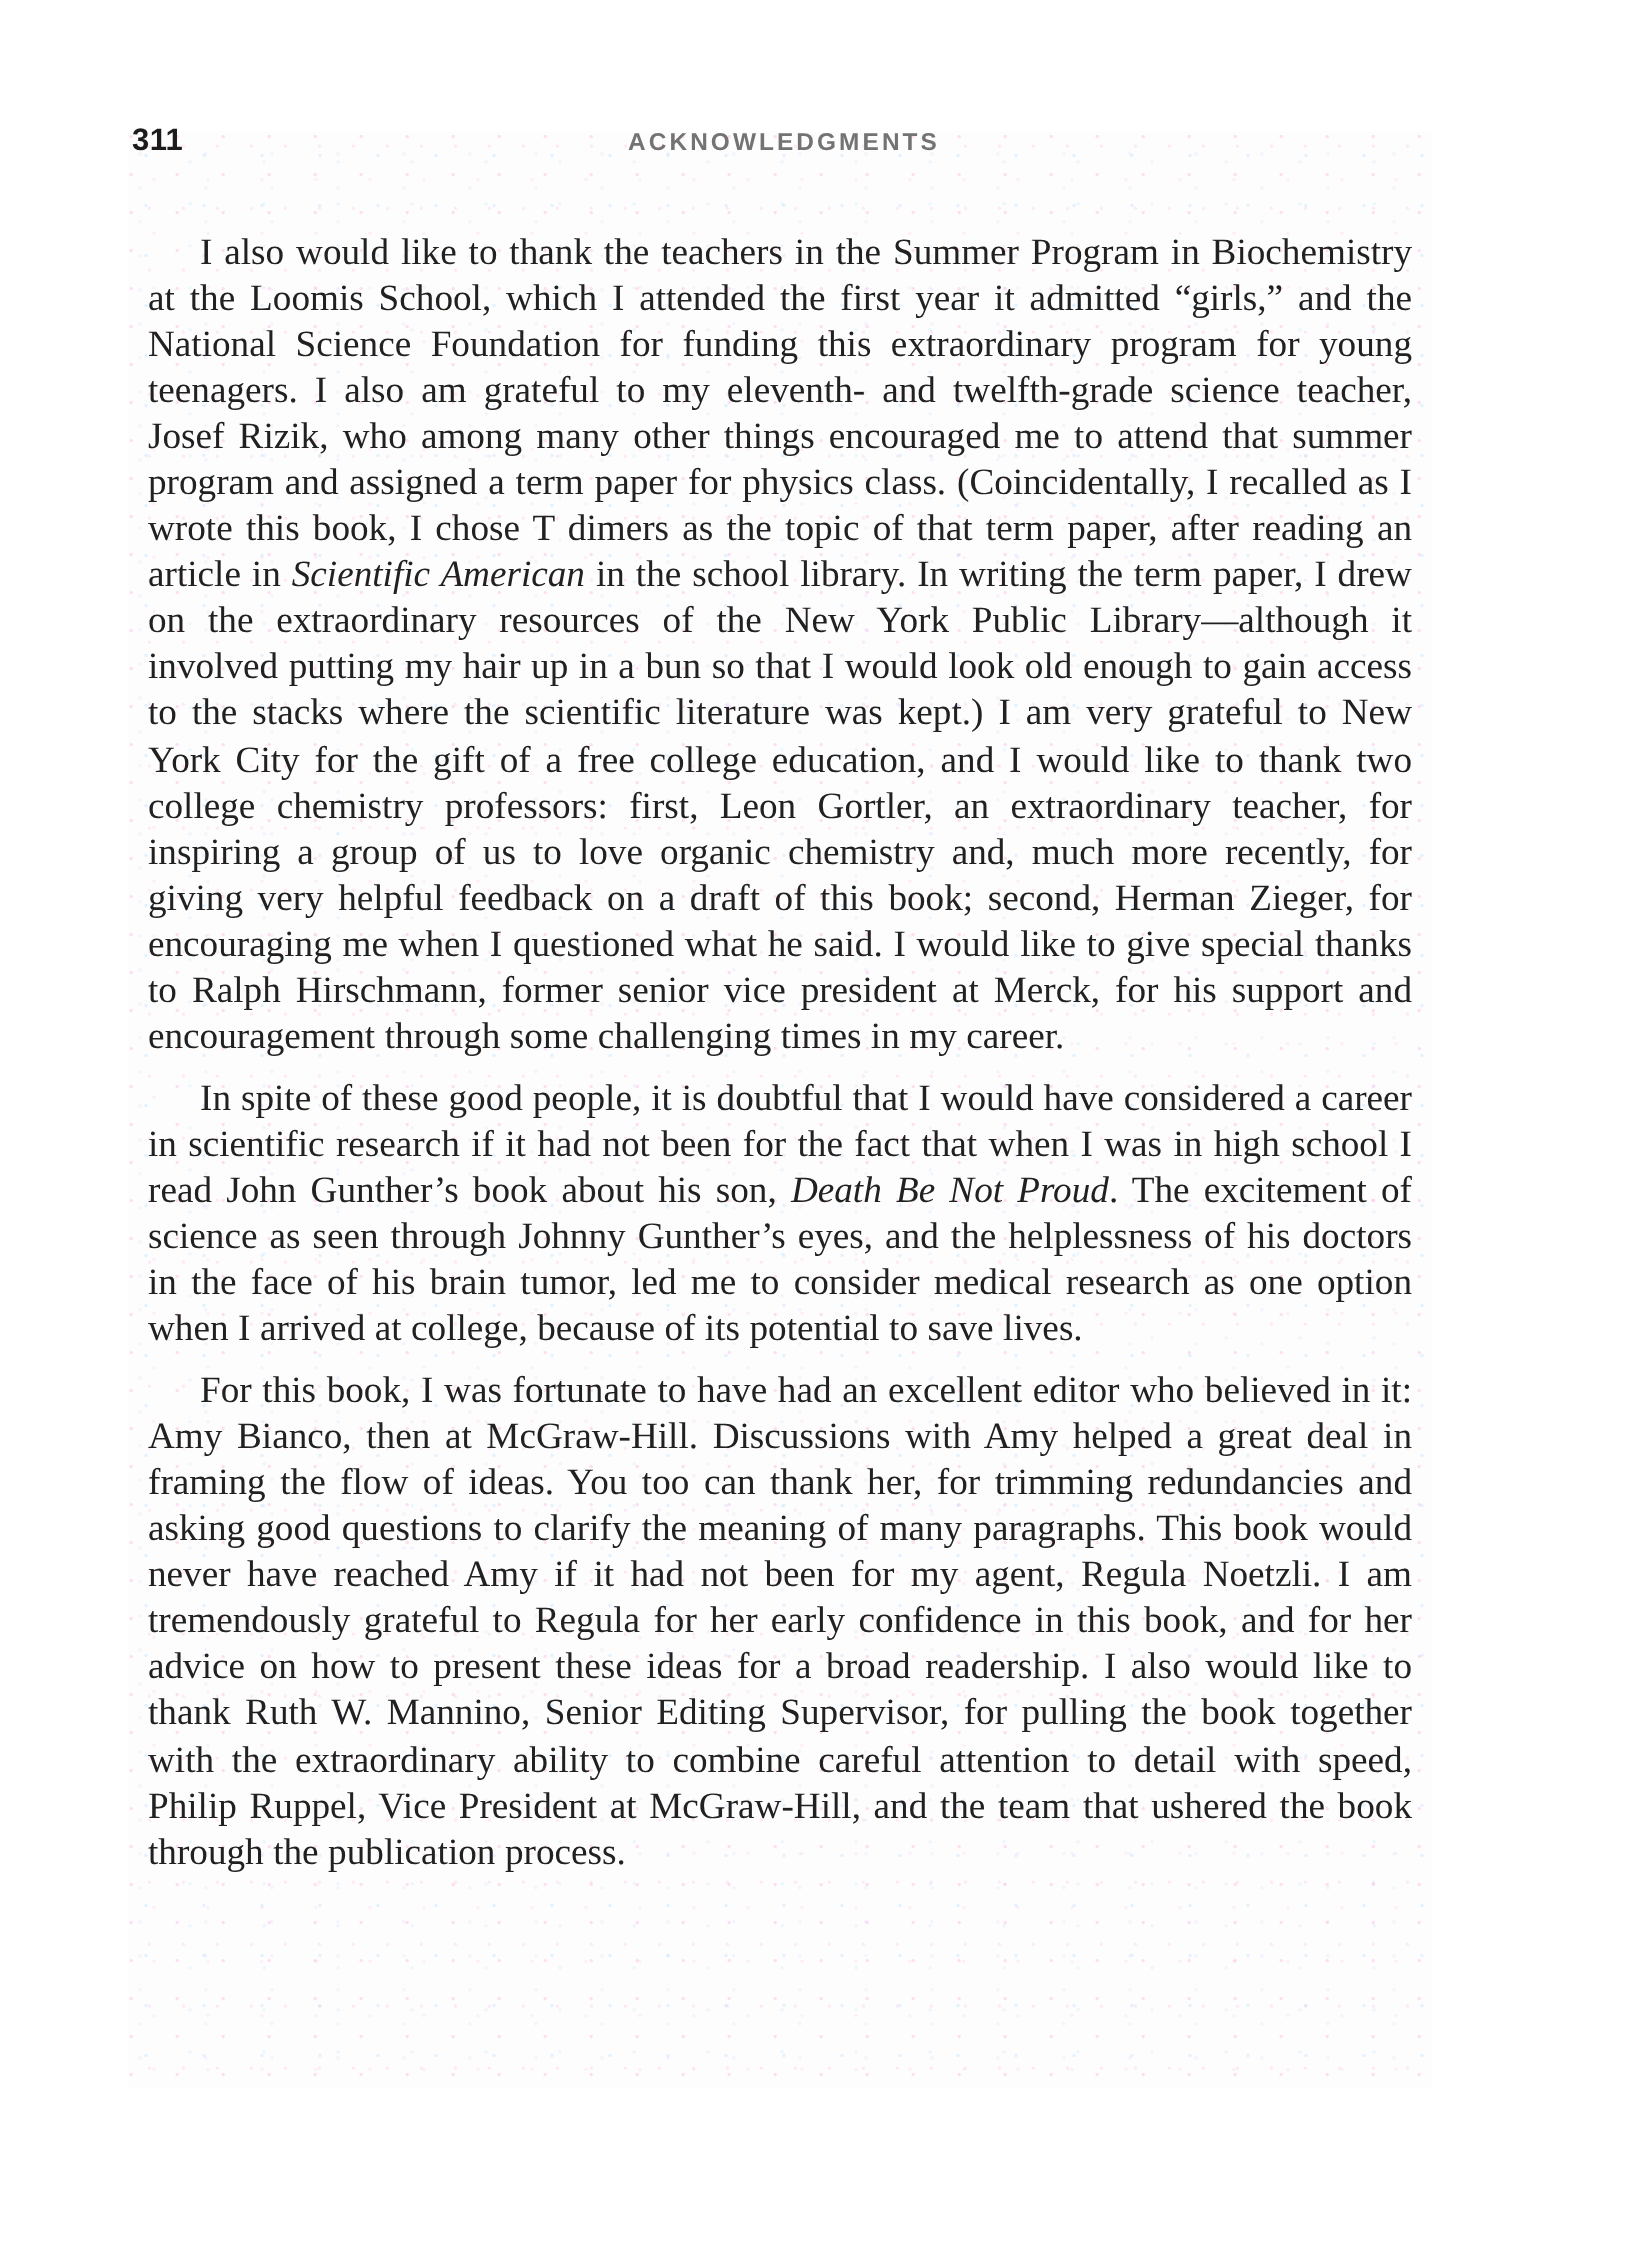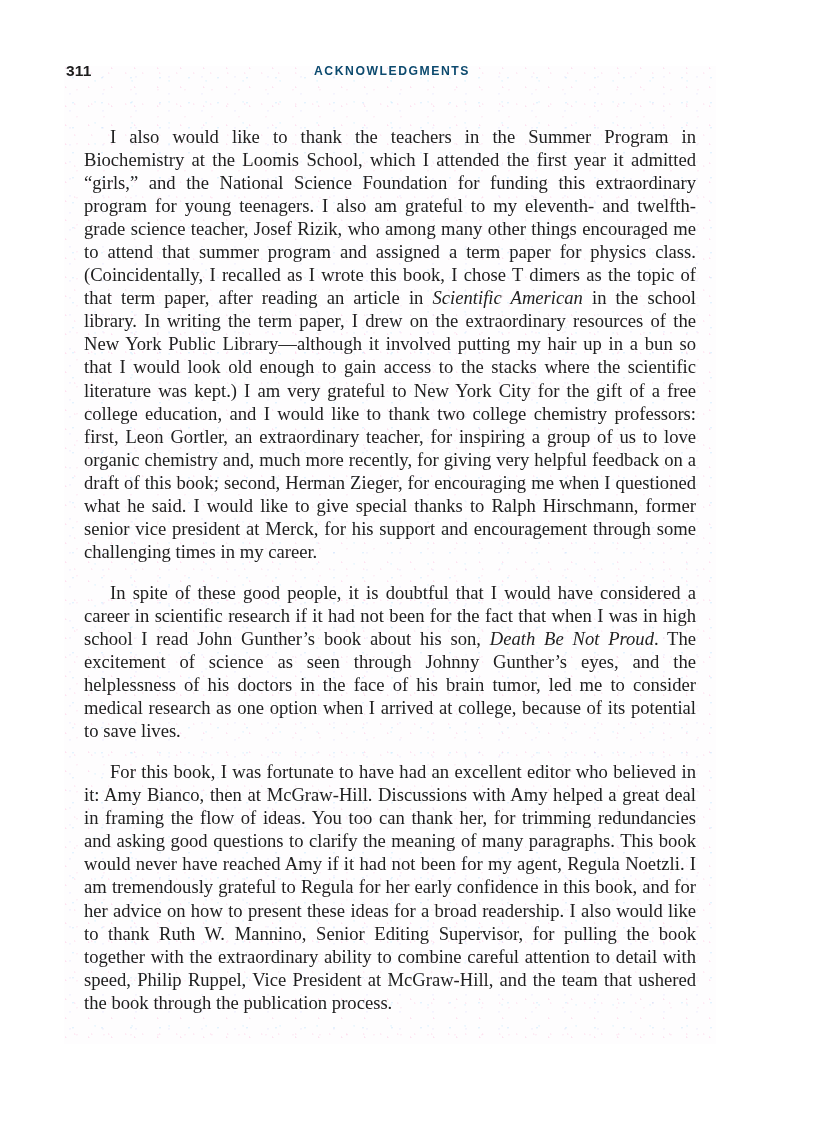--- a/index.html
+++ b/index.html
@@ -57,34 +57,34 @@
   .head-title {
     position: absolute;
     left: 0;
     right: 0;
     top: 0;
     text-align: center;
     font-family: "Liberation Sans", "DejaVu Sans", sans-serif;
     font-weight: bold;
     font-size: 12.2px;
     letter-spacing: 1.55px;
-    color: #0c4a6e;
+    color: #737373;
     line-height: 20px;
     padding-left: 4px;
   }
 
   
   #body-column {
     position: absolute;
     left: 66px;
     top: 107px;
     width: 648px;
   }
   p.para {
-    margin: 18px;
+    margin: 8px;
     text-indent: 26px;
     text-align: justify;
     font-size: 18.6px;
     line-height: 23.05px;
     color: #212121;
     word-spacing: 0.1px;
     hyphens: manual;
   }
   p.para i, p.para em {
     font-style: italic;

